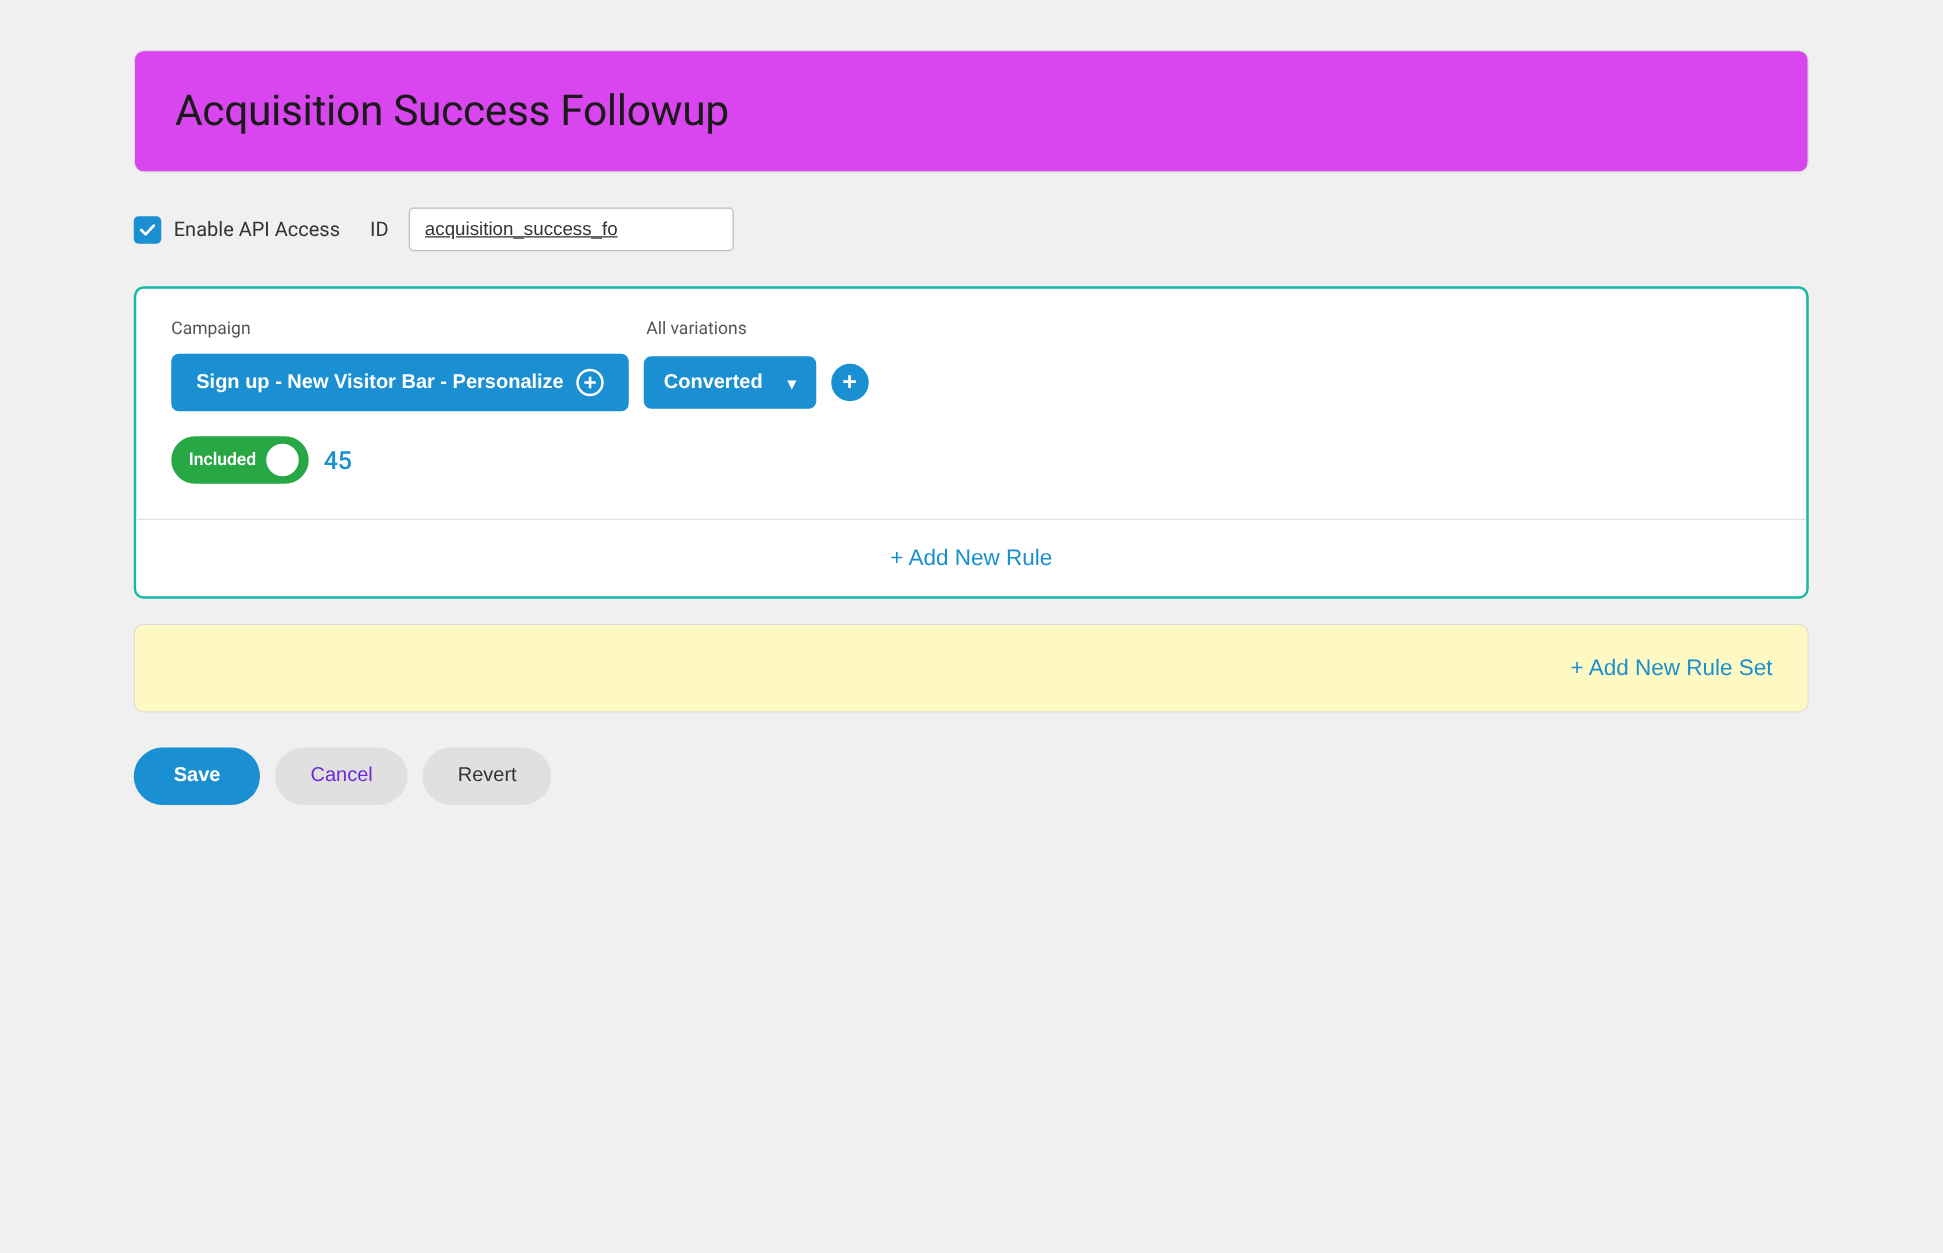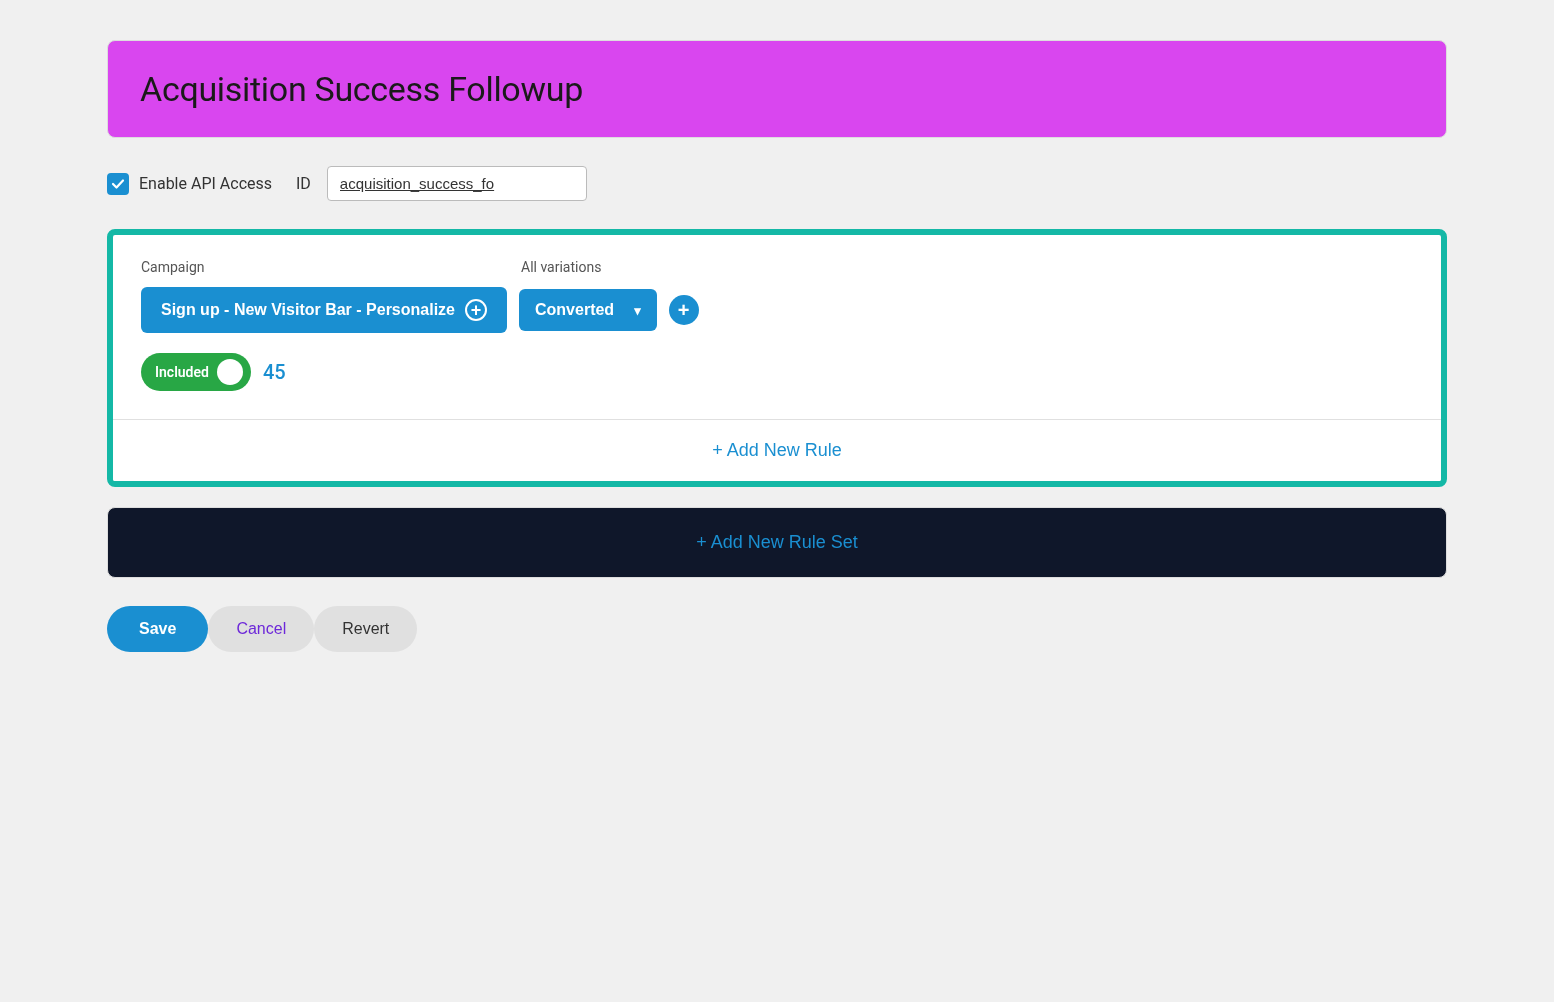--- a/index.html
+++ b/index.html
@@ -87,21 +87,21 @@
       font-size: 15px;
       color: #333;
       width: 260px;
       outline: none;
       text-decoration: underline;
     }
 
     
     .rule-set-card {
       background: #ffffff;
-      border: 6px solid #14b8a6;
+      border: 2px solid #14b8a6;
       border-radius: 8px;
       overflow: hidden;
     }
 
     .rule-body {
       padding: 24px 28px 28px 28px;
     }
 
     .section-labels {
       display: flex;
@@ -251,46 +251,47 @@
       font-size: 18px;
       font-weight: 500;
       cursor: pointer;
       display: flex;
       align-items: center;
       gap: 6px;
     }
 
     
     .add-rule-set-card {
-      background: #0f172a;
+      background: #fef9c3;
       border: 1px solid #ddd;
       border-radius: 8px;
       padding: 24px 28px;
       display: flex;
       align-items: center;
-      justify-content: center;
+      justify-content: flex-end;
       cursor: pointer;
     }
 
     .add-rule-set-btn {
       background: none;
       border: none;
       color: #1a8fd1;
       font-size: 18px;
       font-weight: 500;
       cursor: pointer;
       display: flex;
       align-items: center;
       gap: 6px;
     }
 
     
     .action-row {
       display: flex;
       align-items: center;
+      gap: 12px;
       padding: 8px 0;
     }
 
     .btn-save {
       background: #1a8fd1;
       color: #fff;
       border: none;
       border-radius: 25px;
       padding: 14px 32px;
       font-size: 16px;

